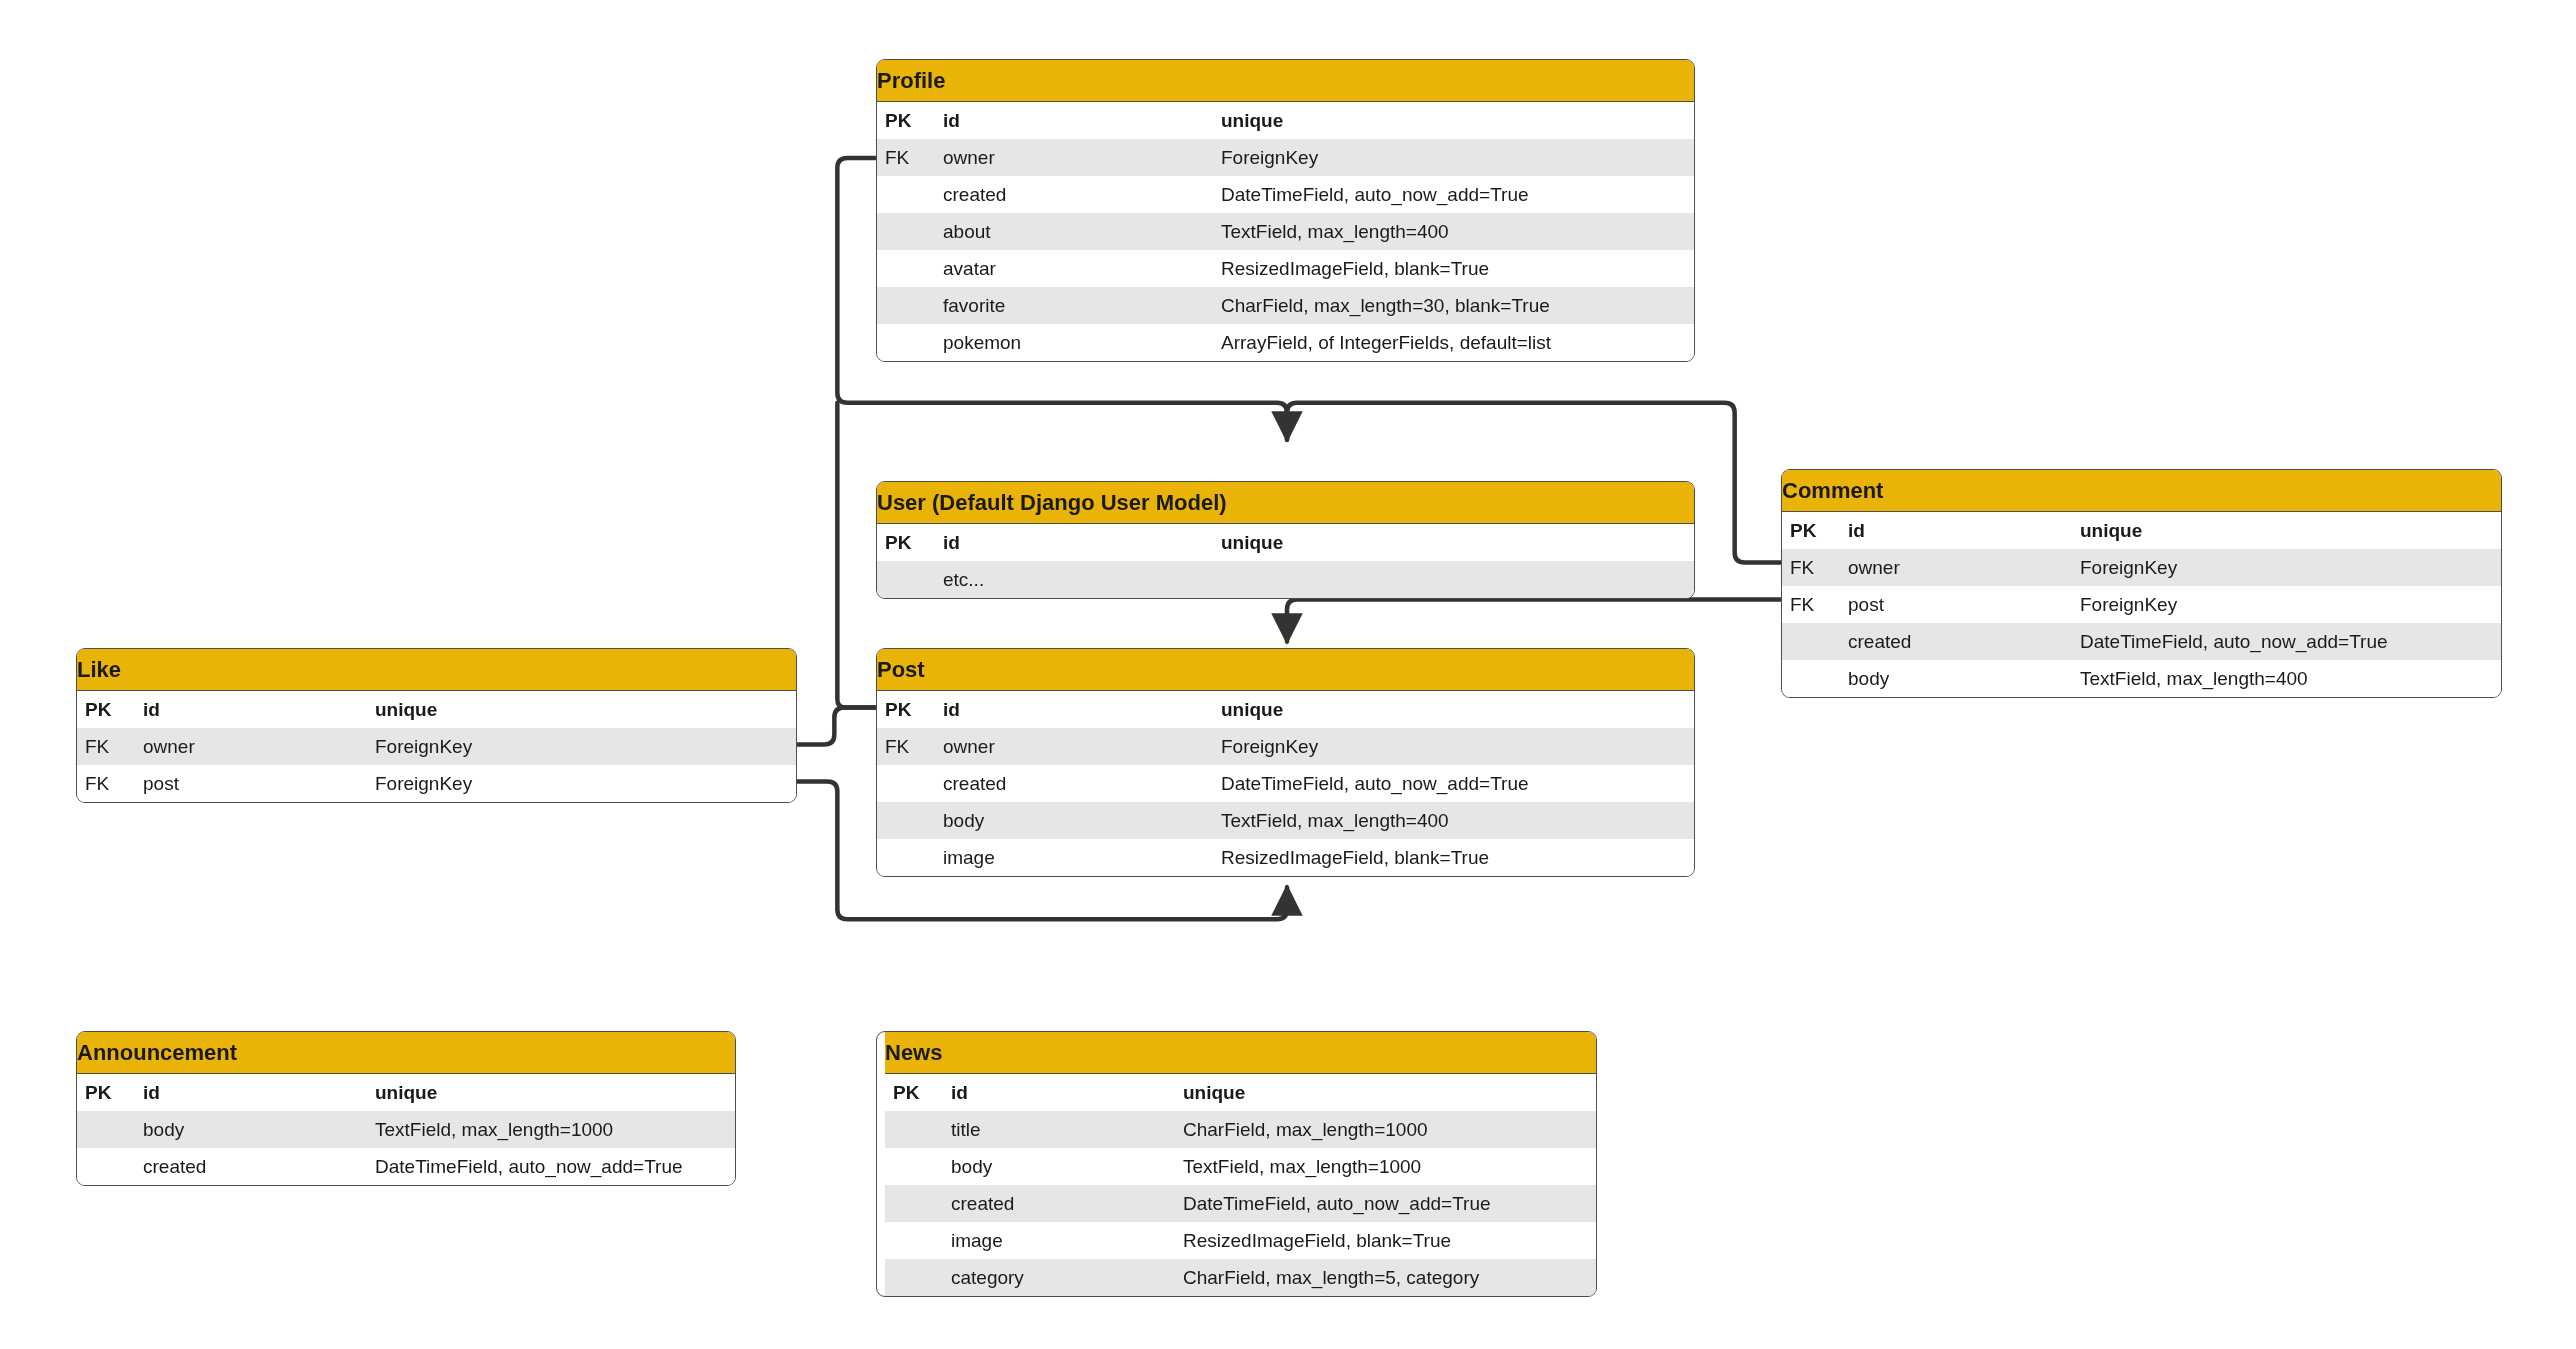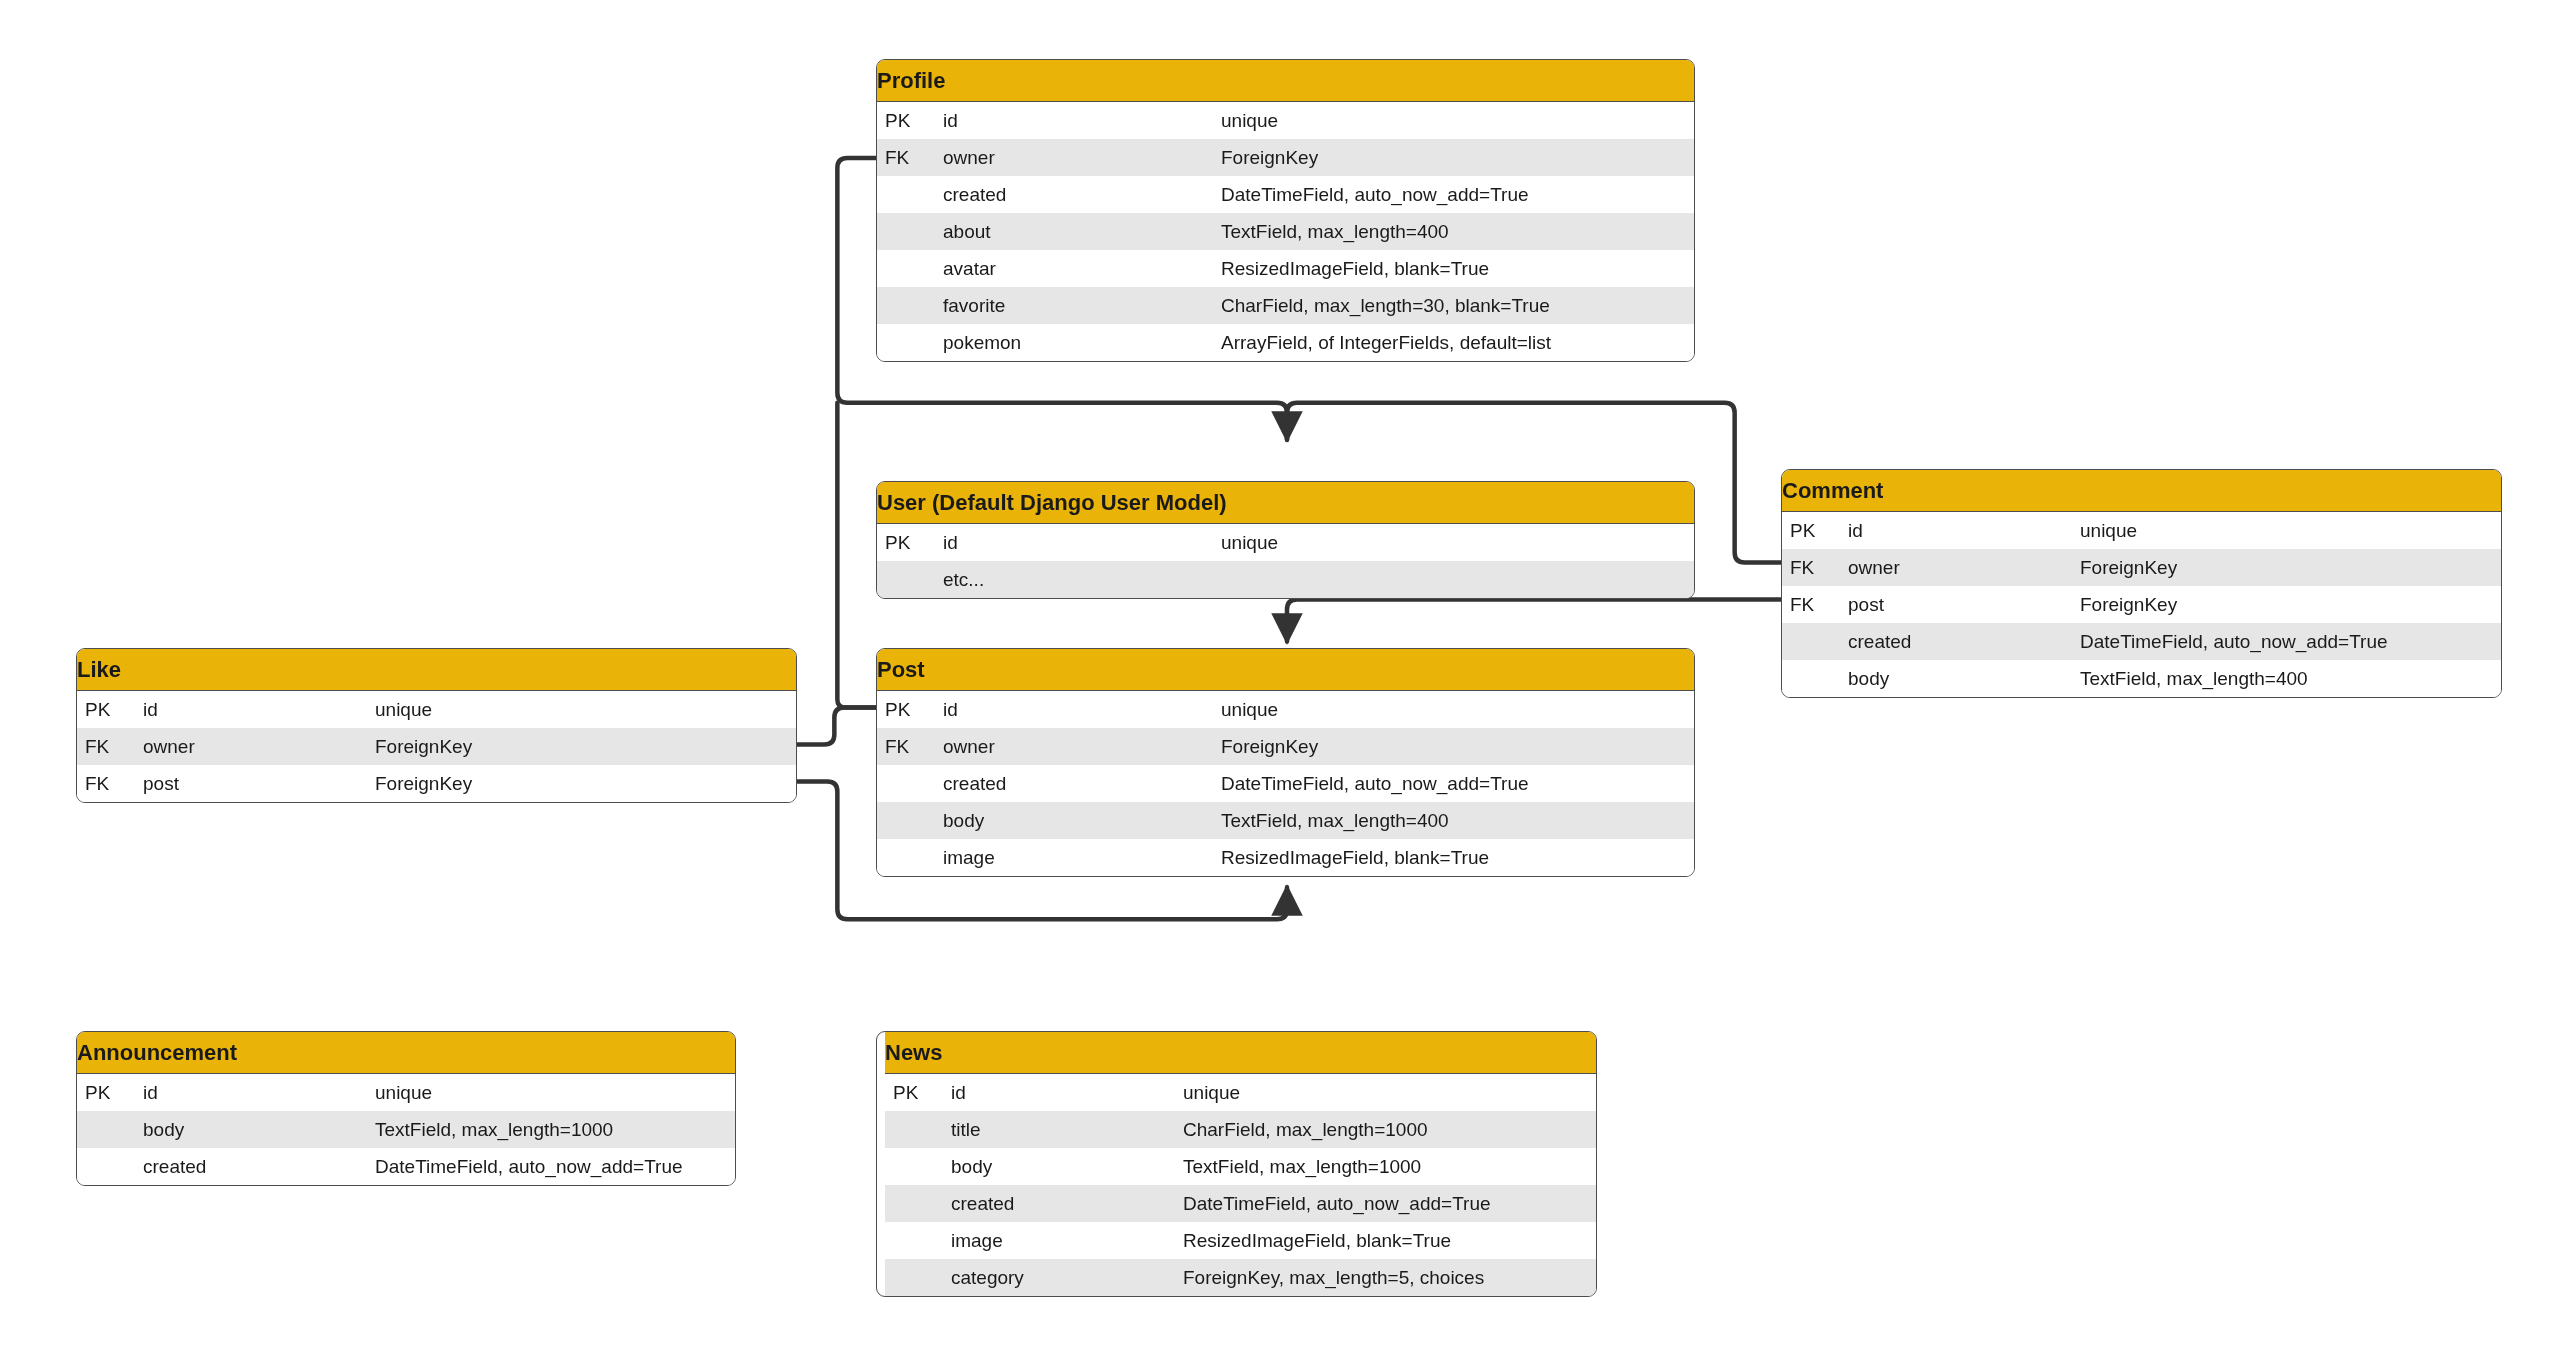--- a/index.html
+++ b/index.html
@@ -65,21 +65,21 @@
   tr.row-even td { background: #e6e6e6; }
   td.c-key {
     font-weight: normal;
     text-align: left;
     padding-left: 7px;
     border-right: 1.4px solid #555555;
   }
   td.c-field {
     border-right: 1.4px solid #555555;
   }
-  tr.hdr td { font-weight: normal; }
+  tr.hdr td { font-weight: bold; }
 </style>
 </head>
 <body>
 
 <div id="canvas">
 
   <svg id="edges" viewBox="0 0 2578 1351" xmlns="http://www.w3.org/2000/svg">
     <defs>
       <marker id="arrow" viewBox="0 0 10 10" refX="9" refY="5" markerWidth="7" markerHeight="7" orient="auto-start-reverse">
         <path d="M 0 0 L 10 5 L 0 10 z" fill="#333333"></path>
@@ -330,20 +330,20 @@
               <td class="c-type">DateTimeField, auto_now_add=True</td>
             </tr>
             <tr class="row-odd">
               <td class="c-key"></td>
               <td class="c-field">image</td>
               <td class="c-type">ResizedImageField, blank=True</td>
             </tr>
             <tr class="row-even">
               <td class="c-key"></td>
               <td class="c-field">category</td>
-              <td class="c-type">ForeignKey, max_length=5, choices</td>
+              <td class="c-type">CharField, max_length=5, category</td>
             </tr>
           </tbody>
         </table>
       </div>
     </div>
 </div>
 
 
 </body></html>

